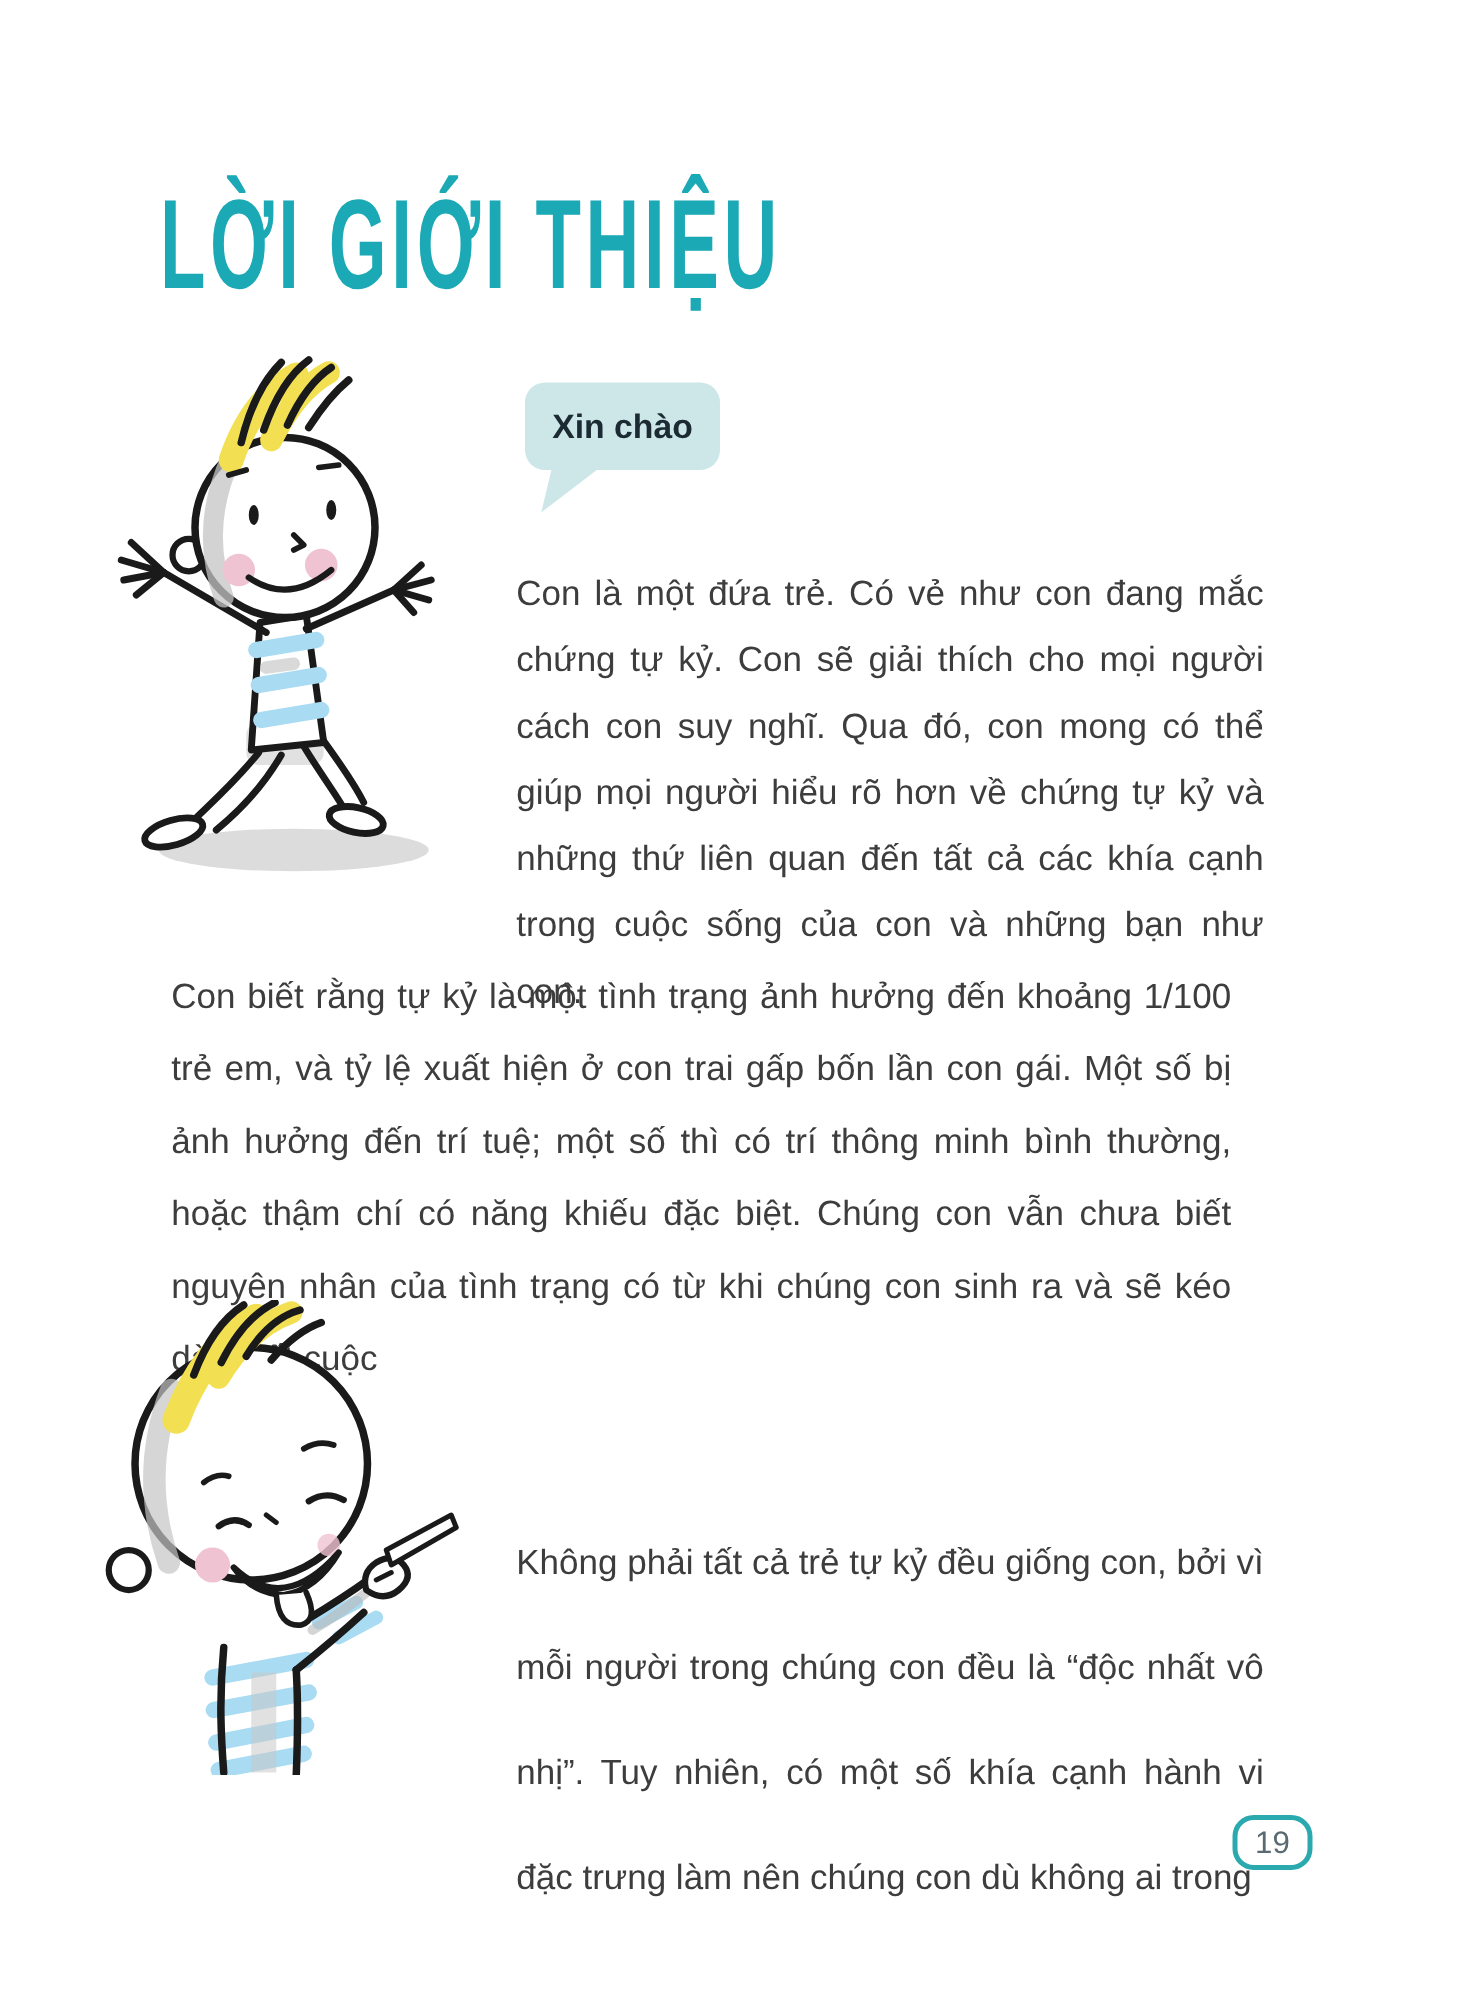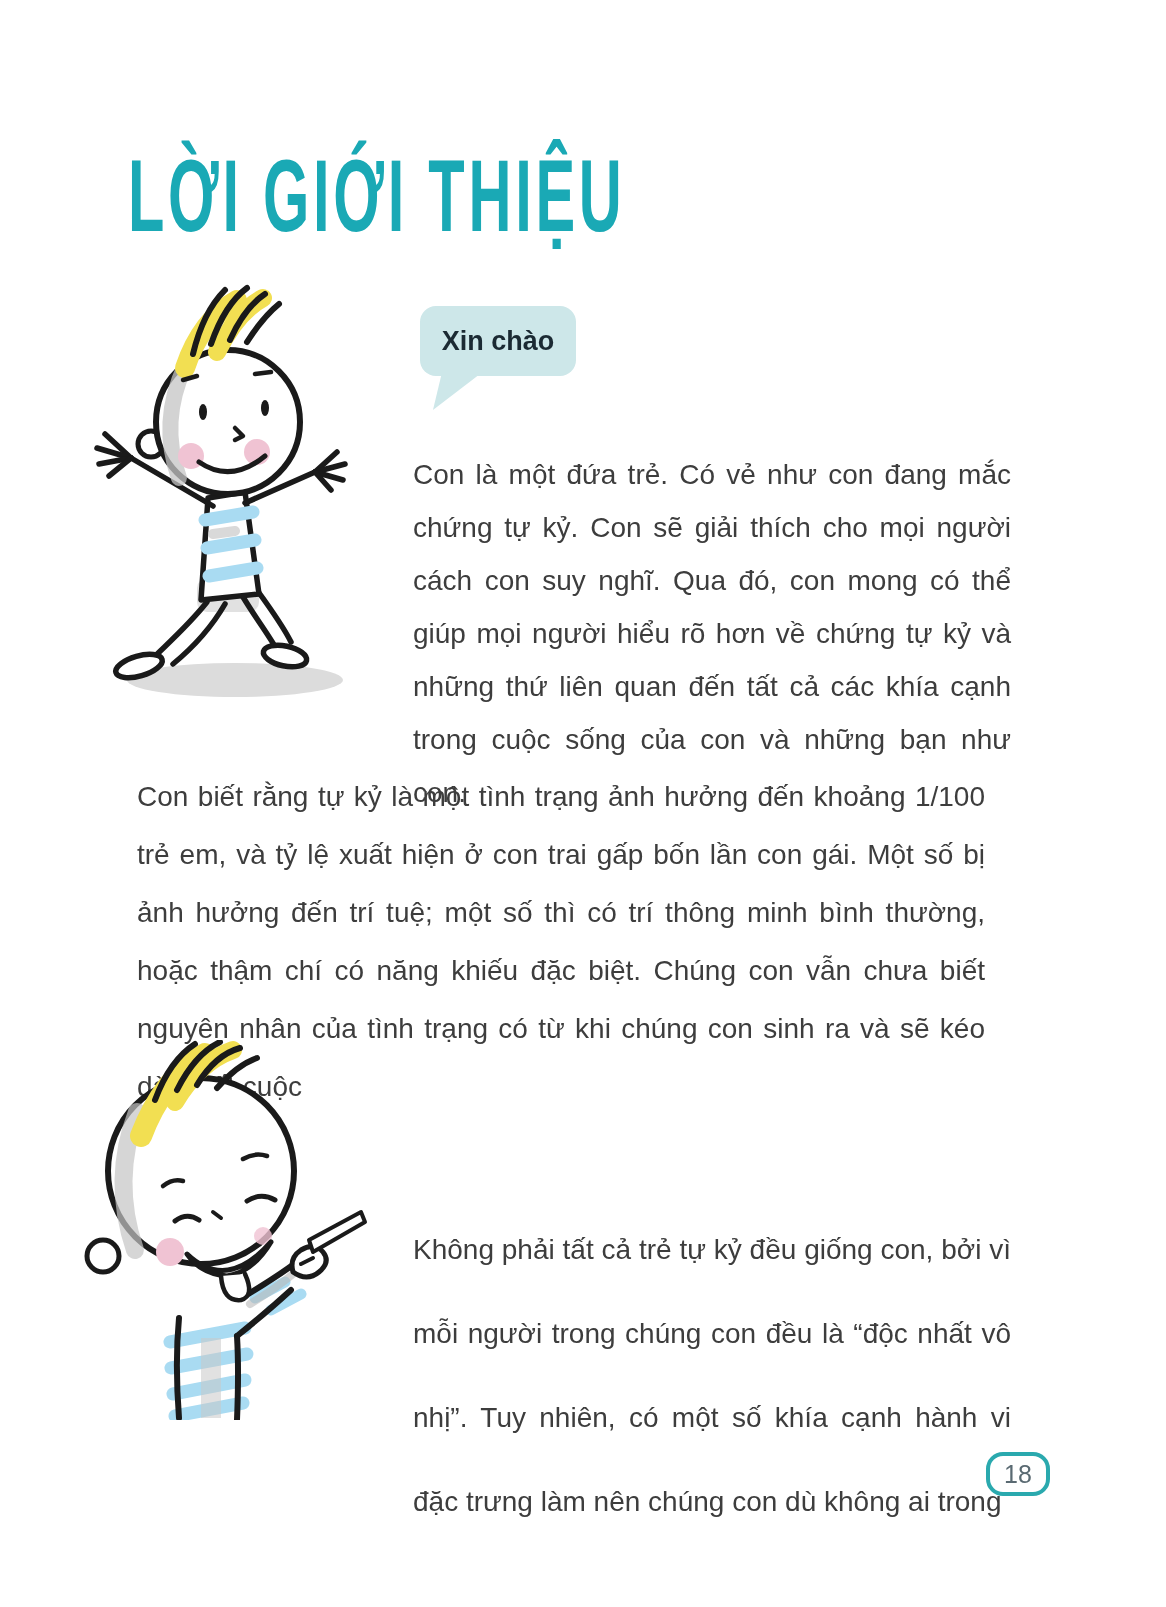--- a/index.html
+++ b/index.html
@@ -164,16 +164,16 @@
       <path d="M168,119 Q180,112 192,116" fill="none" stroke="#1a1a1a" stroke-width="4.5" stroke-linecap="round"></path>
       <path d="M100,181 Q112,172 124,180" fill="none" stroke="#1a1a1a" stroke-width="5" stroke-linecap="round"></path>
       <path d="M172,161 Q186,152 200,160" fill="none" stroke="#1a1a1a" stroke-width="5" stroke-linecap="round"></path>
       <path d="M138,172 L146,178" stroke="#1a1a1a" stroke-width="4" stroke-linecap="round"></path>
       <path d="M112,214 Q152,252 196,202 Q178,232 152,236 Q126,234 112,214 Z" fill="#ffffff" stroke="#1a1a1a" stroke-width="5" stroke-linejoin="round"></path>
       <path d="M146,236 Q148,262 166,260 Q180,256 170,234" fill="#ffffff" stroke="#1a1a1a" stroke-width="4.5" stroke-linejoin="round" stroke-linecap="round"></path>
     </g>
   </svg>
 
   <div class="pagenum">
-    <span>18</span>
+    <span>19</span>
   </div>
 
 </div>
 
 </body></html>

